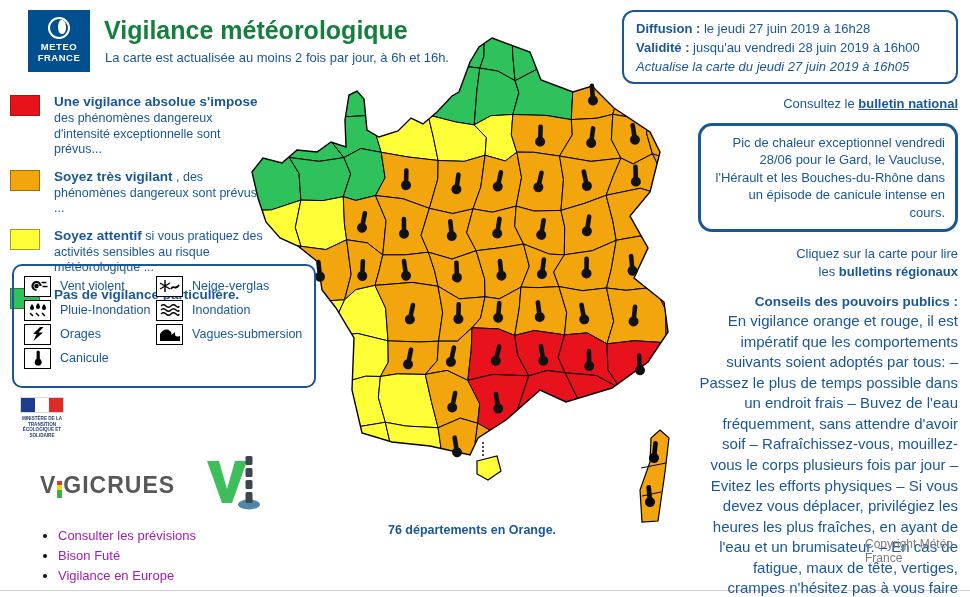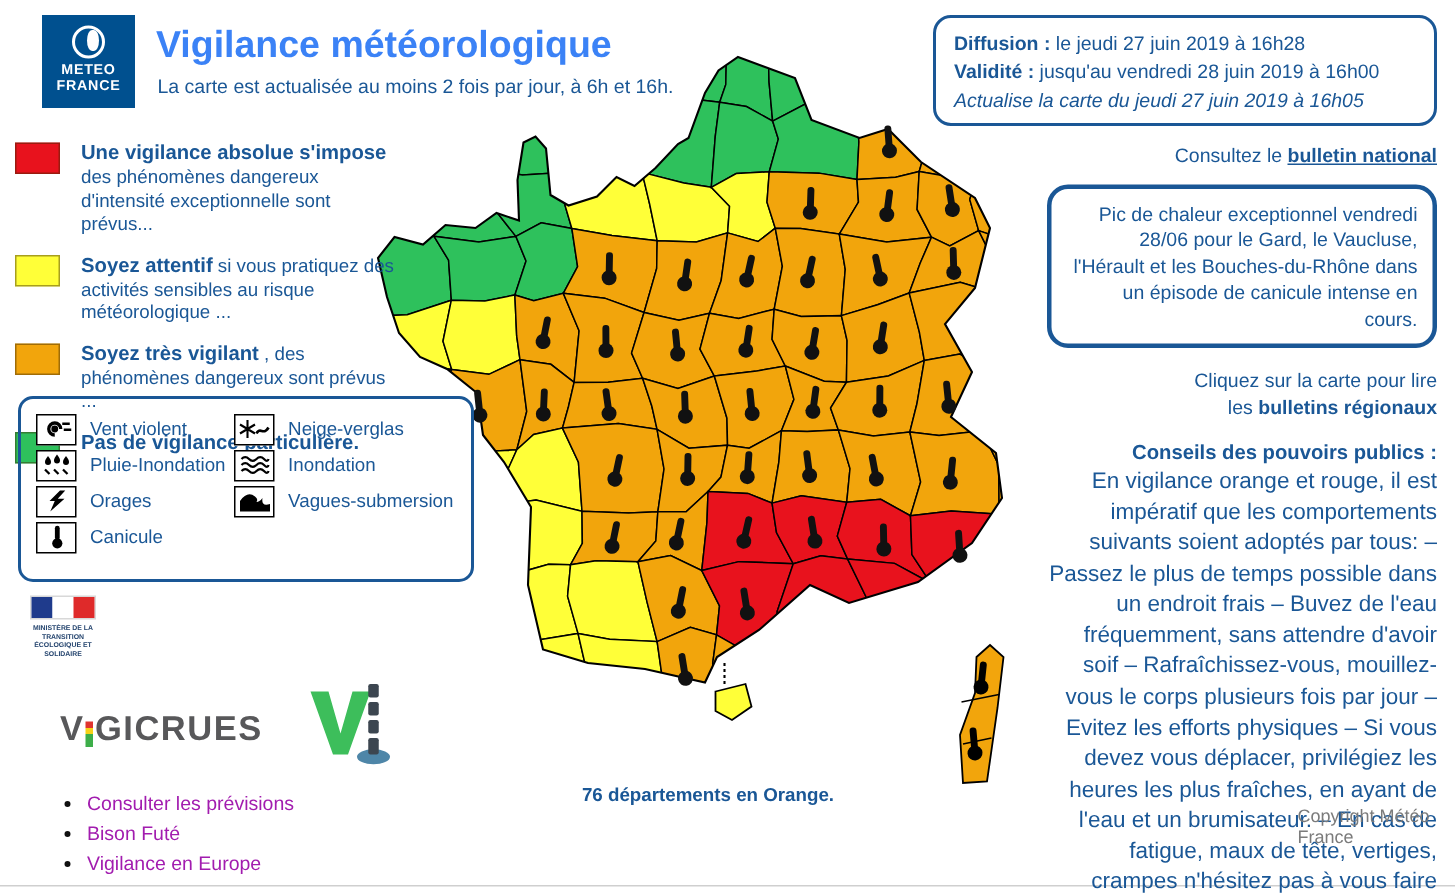--- a/index.html
+++ b/index.html
@@ -7,21 +7,21 @@
         font-family:"Liberation Sans",sans-serif;color:#1a5796;}
   .abs{position:absolute;}
 
   
   #mf-logo{left:28px;top:10px;width:62px;height:62px;background:#00508f;color:#fff;
            text-align:center;font-weight:bold;font-size:9.5px;letter-spacing:.5px;line-height:1.15;}
   #mf-logo .globe{width:18px;height:18px;border:2px solid #fff;border-radius:50%;
                   margin:7px auto 3px auto;position:relative;overflow:hidden;}
   #mf-logo .globe::after{content:"";position:absolute;left:8px;top:1px;width:8px;height:14px;
                   background:#fff;border-radius:50% 50% 50% 50%/60% 60% 60% 60%;}
-  #page-title{left:104px;top:16px;font-size:25px;font-weight:bold;color:#3b82f6;}
+  #page-title{left:104px;top:16px;font-size:25px;font-weight:bold;color:#15803d;}
   #page-subtitle{left:105px;top:50px;font-size:13px;}
 
   
   #diff-box{left:622px;top:10px;width:336px;height:74px;border:2px solid #1a5796;border-radius:12px;
             box-sizing:border-box;padding:8px 12px;font-size:13px;line-height:1.45;}
   #diff-box b{font-weight:bold;}
   #diff-box .it{font-style:italic;}
 
   
   #legend{left:10px;top:94px;width:250px;}
@@ -380,26 +380,26 @@
     <div><b>Validité :</b><span> jusqu'au vendredi 28 juin 2019 à 16h00</span></div>
     <div class="it">Actualise la carte du jeudi 27 juin 2019 à 16h05</div>
   </div>
 
   <div class="abs z1" id="legend">
     <div class="lg-item">
       <span class="lg-swatch" style="background: rgb(232, 18, 29);"></span>
       <div class="lg-text"><b>Une vigilance absolue s'impose</b><span> des phénomènes dangereux d'intensité exceptionnelle sont prévus...</span></div>
     </div>
     <div class="lg-item">
+      <span class="lg-swatch" style="background: rgb(242, 165, 12);"></span>
+      <div class="lg-text"><b>Soyez très vigilant</b><span> , des phénomènes dangereux sont prévus ...</span></div>
+    </div>
+    <div class="lg-item">
       <span class="lg-swatch" style="background: rgb(255, 255, 56);"></span>
       <div class="lg-text"><b>Soyez attentif</b><span> si vous pratiquez des activités sensibles au risque météorologique ...</span></div>
-    </div>
-    <div class="lg-item">
-      <span class="lg-swatch" style="background: rgb(242, 165, 12);"></span>
-      <div class="lg-text"><b>Soyez très vigilant</b><span> , des phénomènes dangereux sont prévus ...</span></div>
     </div>
     <div class="lg-item">
       <span class="lg-swatch" style="background: rgb(46, 193, 92);"></span>
       <div class="lg-text"><b>Pas de vigilance particulière.</b></div>
     </div>
   </div>
 
   <div class="abs z1" id="phenoms">
     <div class="ph-item">
       <span class="picon">

